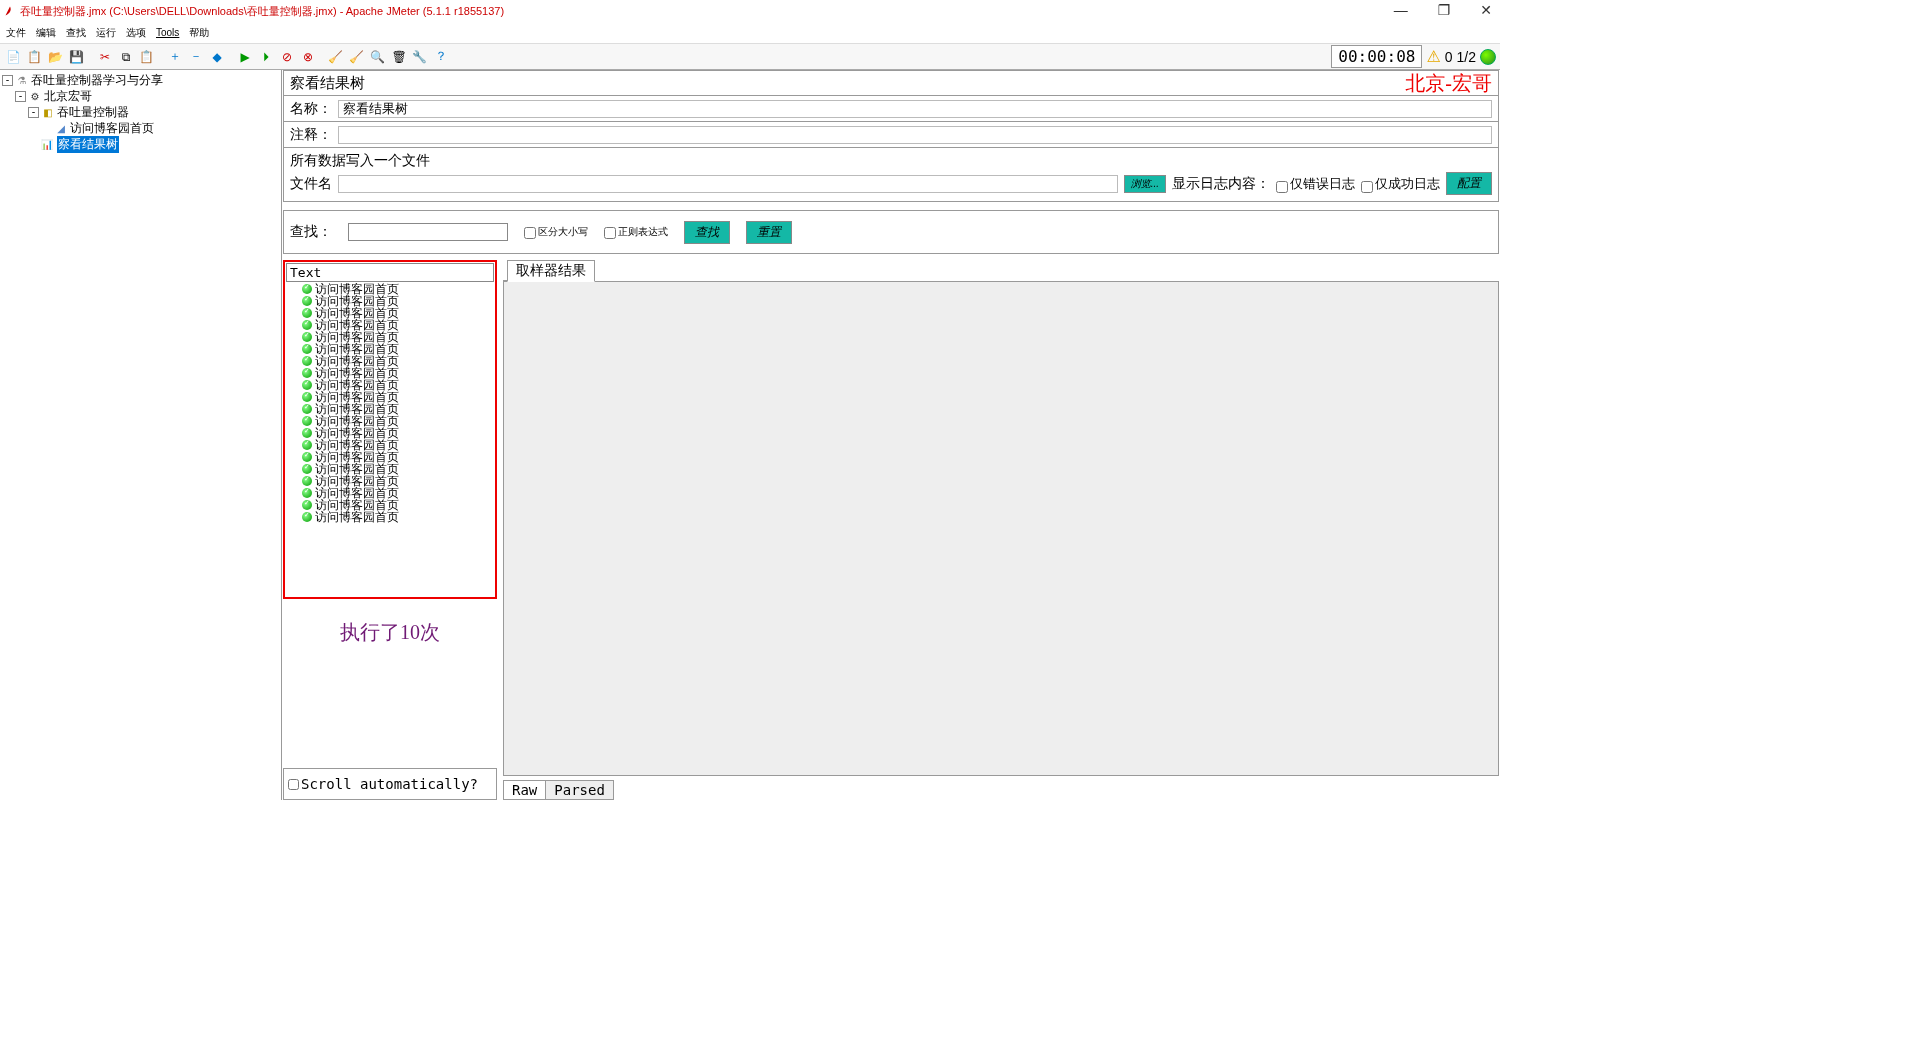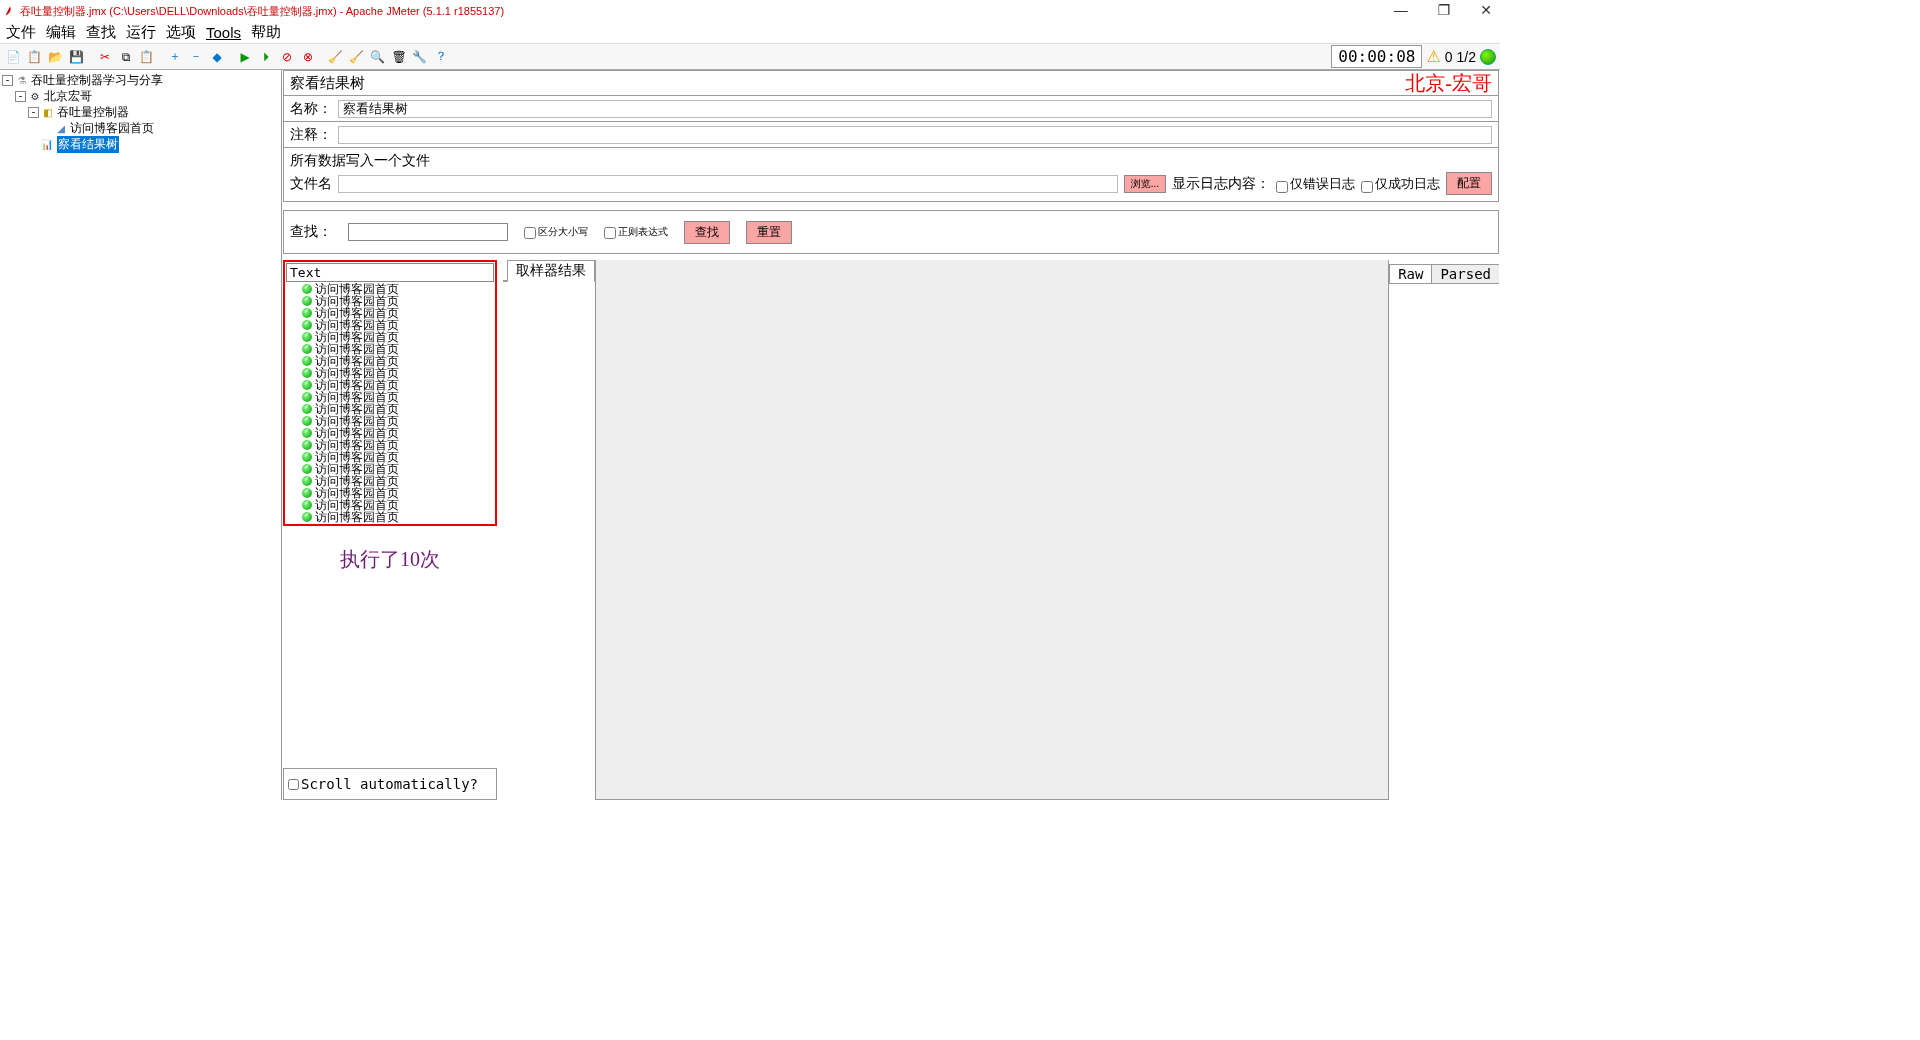--- a/index.html
+++ b/index.html
@@ -2,21 +2,21 @@
 <html><head>
 <meta charset="utf-8">
 <style>
 * { box-sizing: border-box; margin: 0; padding: 0; }
 body { font-family: "Microsoft YaHei", Arial, sans-serif; font-size: 12px; background: #fff; overflow: hidden; width: 1500px; height: 800px; position: relative; }
 .titlebar { height: 22px; display: flex; align-items: center; padding: 0 4px; color: #c00; gap: 4px; }
 .feather { width: 12px; height: 12px; }
 .title-text { font-size: 11px; }
 .winctrl { position: absolute; right: 2px; top: 2px; display: flex; gap: 18px; color: #333; font-size: 14px; }
 .winctrl span { cursor: pointer; padding: 0 6px; }
-.menubar { height: 22px; display: flex; align-items: center; padding: 0 6px; gap: 10px; font-size: 15px; border-bottom: 1px solid #ddd; }
+.menubar { height: 22px; display: flex; align-items: center; padding: 0 6px; gap: 10px; font-size: 10px; border-bottom: 1px solid #ddd; }
 .menubar span { cursor: pointer; }
 .toolbar { height: 26px; display: flex; align-items: center; padding: 0 4px; gap: 1px; border-bottom: 1px solid #aaa; background: #f7f7f7; }
 .tbtn { width: 20px; height: 20px; display: flex; align-items: center; justify-content: center; cursor: pointer; font-size: 12px; }
 .tsep { width: 6px; }
 .toolbar-right { margin-left: auto; display: flex; align-items: center; gap: 4px; }
 .timer { border: 1px solid #999; padding: 1px 6px; font-family: monospace; font-size: 16px; background: #fff; }
 .warn-tri { color: #e6a800; font-size: 16px; }
 .count { font-size: 14px; }
 .green-dot { width: 16px; height: 16px; border-radius: 50%; background: radial-gradient(circle at 35% 35%, #7CFC00, #228B22); border: 1px solid #0a5; }
 .workspace { display: flex; height: 730px; }
@@ -32,40 +32,40 @@
 .selected { background: #0078d7; color: #fff; padding: 0 1px; }
 .main-pane { flex: 1; display: flex; flex-direction: column; background: #fff; }
 .panel-title { display: flex; align-items: center; border: 1px solid #999; margin: 0 1px; height: 26px; padding: 0 6px; font-size: 15px; }
 .panel-title .wm { margin-left: auto; color: #e00; font-size: 20px; font-family: KaiTi, serif; }
 .form-row { display: flex; align-items: center; border: 1px solid #999; border-top: none; margin: 0 1px; height: 26px; padding: 0 6px; gap: 6px; }
 .form-label { font-size: 14px; }
 .form-input { flex: 1; border: 1px solid #bbb; height: 18px; padding: 0 4px; font-size: 13px; }
 .file-section { border: 1px solid #999; border-top: none; margin: 0 1px 2px 1px; padding: 2px 6px 6px 6px; }
 .file-header { font-size: 14px; padding: 2px 0; }
 .file-row { display: flex; align-items: center; gap: 6px; }
-.btn { border: 1px solid #888; background: #fca5a5; padding: 2px 10px; cursor: pointer; font-size: 12px; }
+.btn { border: 1px solid #888; background: #14b8a6; padding: 2px 10px; cursor: pointer; font-size: 12px; font-style: italic; }
 .btn.small { padding: 1px 6px; font-size: 10px; }
 .cb { display: flex; align-items: flex-end; font-size: 13px; gap: 2px; }
 .cb input { width: 12px; height: 12px; }
 .search-row { display: flex; align-items: center; border: 1px solid #999; margin: 6px 1px 0 1px; height: 44px; padding: 0 6px; gap: 16px; font-size: 14px; }
 .search-row input[type=text] { width: 160px; height: 18px; border: 1px solid #888; }
 .search-row .cb { font-size: 10px; }
 .results-area { flex: 1; display: flex; margin: 6px 1px 0 1px; gap: 6px; overflow: hidden; }
 .results-left { width: 214px; display: flex; flex-direction: column; }
-.red-border { border: 2px solid #e00; flex: 0 0 auto; height: 266px; display: flex; flex-direction: column; background: #fff; }
+.red-border { border: 2px solid #e00; flex: 0 0 auto; height: 339px; display: flex; flex-direction: column; background: #fff; }
 .dd { border: 1px solid #888; margin: 1px; padding: 1px 3px; font-family: monospace; font-size: 13px; background: #fff; }
 .result-list { flex: 1; overflow: auto; padding: 0 2px; }
 .result-item { display: flex; align-items: center; height: 12px; font-size: 12px; gap: 3px; white-space: nowrap; }
 .result-item::before { content: ""; width: 12px; }
 .ok-ico { width: 10px; height: 10px; border-radius: 50%; background: radial-gradient(circle at 35% 35%, #8f8, #090); display: inline-block; position: relative; flex-shrink: 0; }
 .ok-ico::after { content: "✓"; color: #fff; font-size: 7px; position: absolute; top: -1px; left: 2px; }
 .annotation { color: #701a75; font-size: 20px; text-align: center; padding: 20px 0; font-family: KaiTi, serif; }
 .scroll-auto { border: 1px solid #999; border-top: 1px solid #999; padding: 0 4px; font-family: monospace; font-size: 14px; height: 32px; display: flex; align-items: center; margin-top: auto; }
 .scroll-auto input { margin-right: 2px; width: 11px; height: 11px; }
-.results-right { flex: 1; display: flex; flex-direction: row; }
+.results-right { flex: 1; display: flex; flex-direction: column; }
 .tab-row { display: flex; height: 22px; border-bottom: 1px solid #999; }
 .tabspacer { width: 4px; border-bottom: 1px solid #999; }
 .tab { border: 1px solid #999; border-bottom: 1px solid #fff; padding: 1px 8px; font-size: 14px; background: #fff; margin-bottom: -1px; }
 .empty-panel { flex: 1; background: #eee; border: 1px solid #999; border-top: none; }
 .bottom-tabs { height: 22px; display: flex; align-items: flex-end; margin-top: 2px; }
 .btab { border: 1px solid #999; padding: 1px 8px; font-family: monospace; font-size: 14px; background: #eee; margin-right: -1px; }
 .btab.active { background: #fff; }
 </style>
 </head>
 <body>

